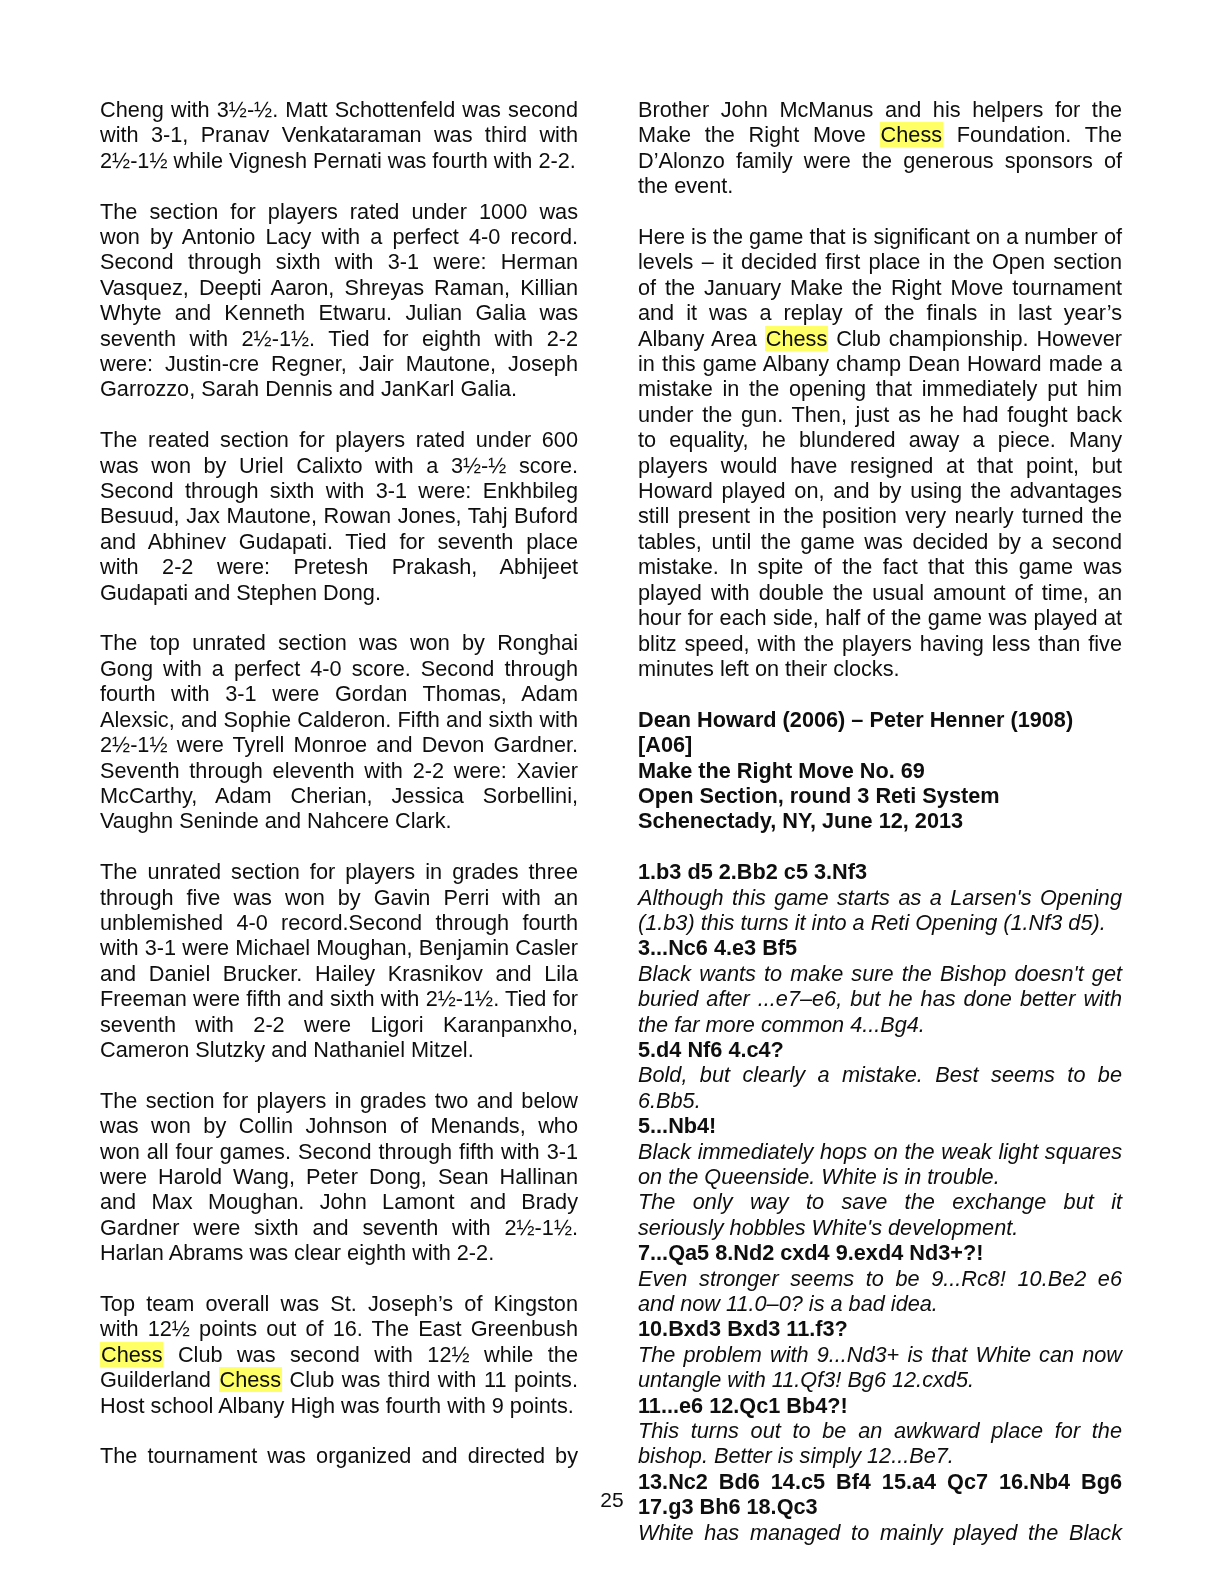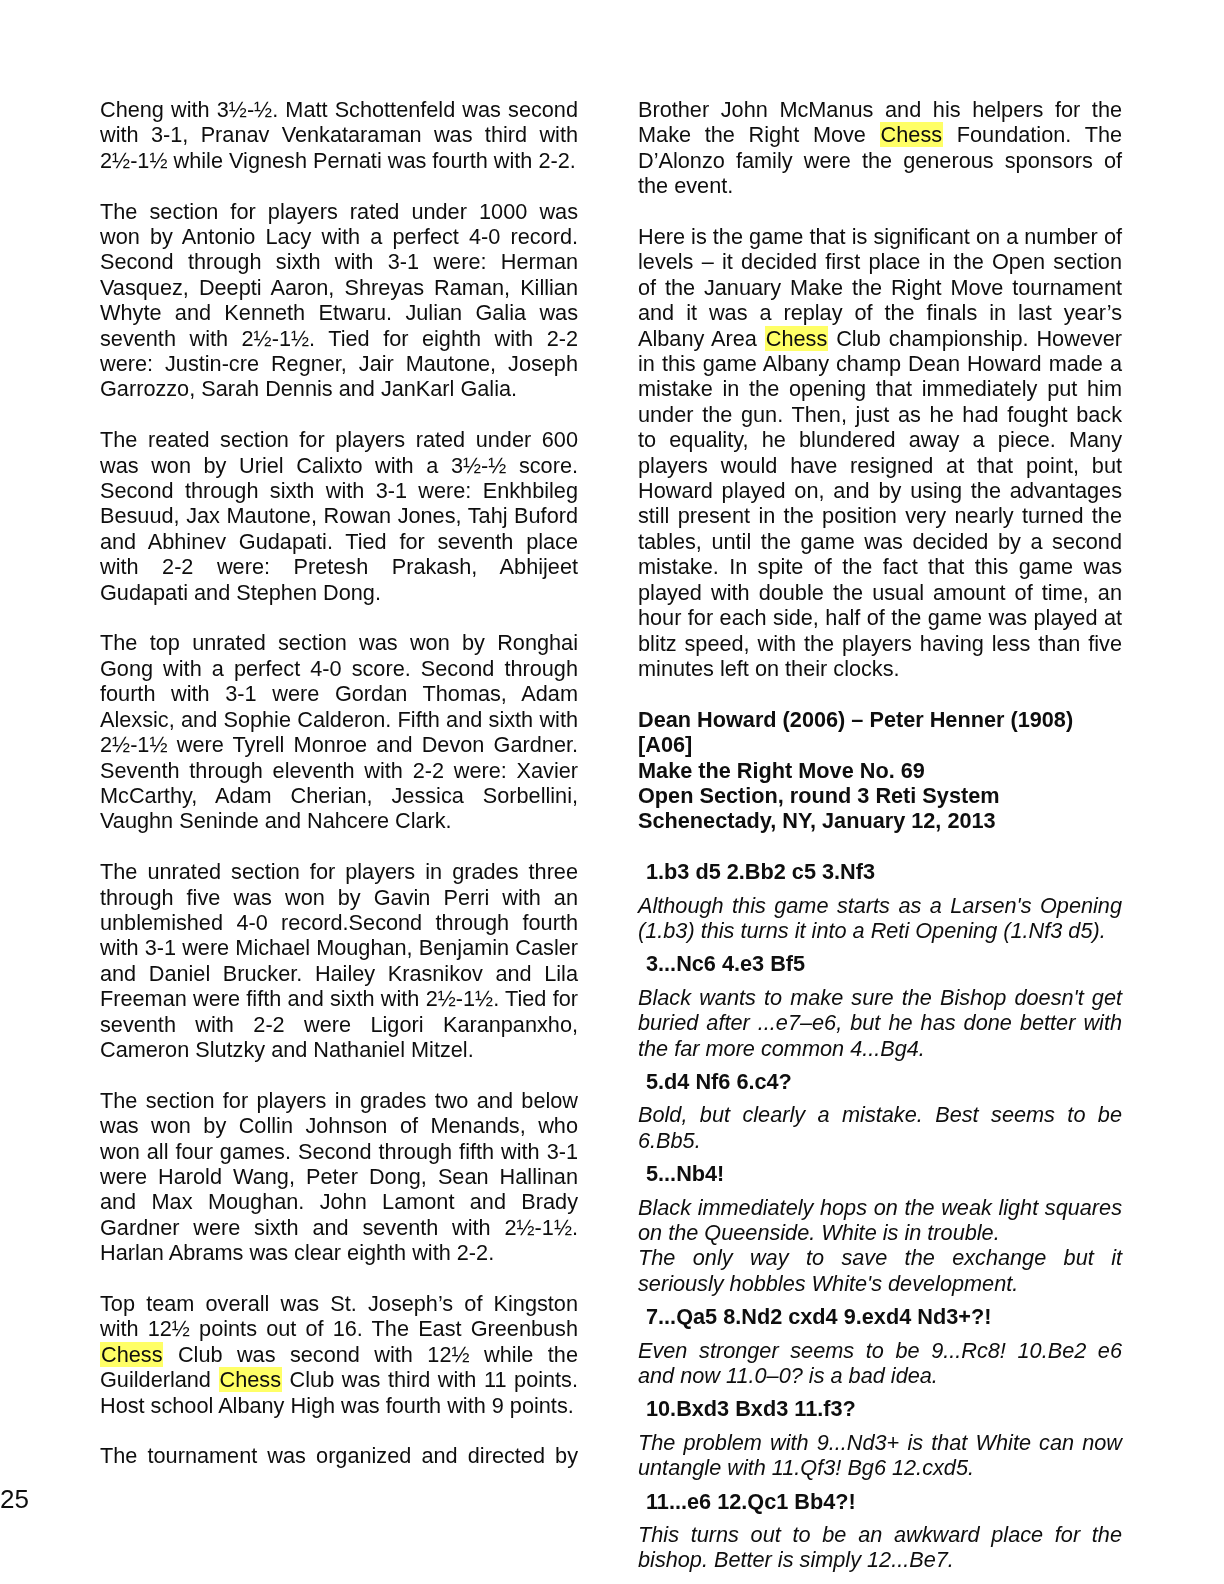--- a/index.html
+++ b/index.html
@@ -22,33 +22,33 @@
     font-size: 21.7px;
     line-height: 25.4px;
     text-align: justify;
   }
   .col-left  { left: 100px; width: 478px; }
   .col-right { left: 638px; width: 484px; }
 
   .para   { margin: 0 0 25.4px 0; }
   .game-header { font-weight: bold; margin: 0 0 25.4px 0; text-align: left; }
   .game-header div { text-align: left; }
-  .moves  { font-weight: bold; margin: 8px; }
+  .moves  { font-weight: bold; margin: 0; }
   .comment{ font-style: italic; margin: 0; }
   .cont   { text-align-last: justify; }
 
   .hl { padding: 0 1px; }
 
   .page-number {
     position: absolute;
     top: 1487px;
     left: 0;
     width: 100%;
-    text-align: left;
-    font-size: 26px;
+    text-align: center;
+    font-size: 21px;
     line-height: 25px;
   }
 </style>
 </head>
 <body>
 
 <div class="page">
   <div class="col col-left">
       <div class="para"><span>Cheng with 3½-½. Matt Schottenfeld was second with 3-1, Pranav Venkataraman was third with 2½-1½ while Vignesh Pernati was fourth with 2-2.</span></div>
       <div class="para"><span>The section for players rated under 1000 was won by Antonio Lacy with a perfect 4-0 record. Second through sixth with 3-1 were: Herman Vasquez, Deepti Aaron, Shreyas Raman, Killian Whyte and Kenneth Etwaru. Julian Galia was seventh with 2½-1½. Tied for eighth with 2-2 were: Justin-cre Regner, Jair Mautone, Joseph Garrozzo, Sarah Dennis and JanKarl Galia.</span></div>
@@ -59,27 +59,27 @@
       <div class="para"><span>Top team overall was St. Joseph’s of Kingston with 12½ points out of 16. The East Greenbush </span><span class="hl" style="background: rgb(255, 255, 102);">Chess</span><span> Club was second with 12½ while the Guilderland </span><span class="hl" style="background: rgb(255, 255, 102);">Chess</span><span> Club was third with 11 points. Host school Albany High was fourth with 9 points.</span></div>
       <div class="para cont"><span>The tournament was organized and directed by</span></div>
     </div>
   <div class="col col-right">
       <div class="para"><span>Brother John McManus and his helpers for the Make the Right Move </span><span class="hl" style="background: rgb(255, 255, 102);">Chess</span><span> Foundation. The D’Alonzo family were the generous sponsors of the event.</span></div>
       <div class="para"><span>Here is the game that is significant on a number of levels – it decided first place in the Open section of the January Make the Right Move tournament and it was a replay of the finals in last year’s Albany Area </span><span class="hl" style="background: rgb(255, 255, 102);">Chess</span><span> Club championship. However in this game Albany champ Dean Howard made a mistake in the opening that immediately put him under the gun. Then, just as he had fought back to equality, he blundered away a piece. Many players would have resigned at that point, but Howard played on, and by using the advantages still present in the position very nearly turned the tables, until the game was decided by a second mistake. In spite of the fact that this game was played with double the usual amount of time, an hour for each side, half of the game was played at blitz speed, with the players having less than five minutes left on their clocks.</span></div>
       <div class="game-header">
         <div>Dean Howard (2006) – Peter Henner (1908) [A06]</div>
         <div>Make the Right Move No. 69</div>
         <div>Open Section, round 3  Reti System</div>
-        <div>Schenectady, NY, January 12, 2013</div>
+        <div>Schenectady, NY, June 12, 2013</div>
       </div>
       <div class="moves">1.b3 d5 2.Bb2 c5 3.Nf3</div>
       <div class="comment">Although this game starts as a Larsen's Opening (1.b3) this turns it into a Reti Opening (1.Nf3 d5).</div>
       <div class="moves">3...Nc6 4.e3 Bf5</div>
       <div class="comment">Black wants to make sure the Bishop doesn't get buried after ...e7–e6, but he has done better with the far more common 4...Bg4.</div>
-      <div class="moves">5.d4 Nf6 6.c4?</div>
+      <div class="moves">5.d4 Nf6 4.c4?</div>
       <div class="comment">Bold, but clearly a mistake. Best seems to be 6.Bb5.</div>
       <div class="moves">5...Nb4!</div>
       <div class="comment">Black immediately hops on the weak light squares on the Queenside.  White is in trouble.</div>
       <div class="comment">The only way to save the exchange but it seriously hobbles White's development.</div>
       <div class="moves">7...Qa5 8.Nd2 cxd4 9.exd4 Nd3+?!</div>
       <div class="comment">Even stronger seems to be 9...Rc8! 10.Be2 e6 and now 11.0–0? is a bad idea.</div>
       <div class="moves">10.Bxd3 Bxd3 11.f3?</div>
       <div class="comment">The problem with 9...Nd3+ is that White can now untangle with 11.Qf3! Bg6 12.cxd5.</div>
       <div class="moves">11...e6 12.Qc1 Bb4?!</div>
       <div class="comment">This turns out to be an awkward place for the bishop. Better is simply 12...Be7.</div>

